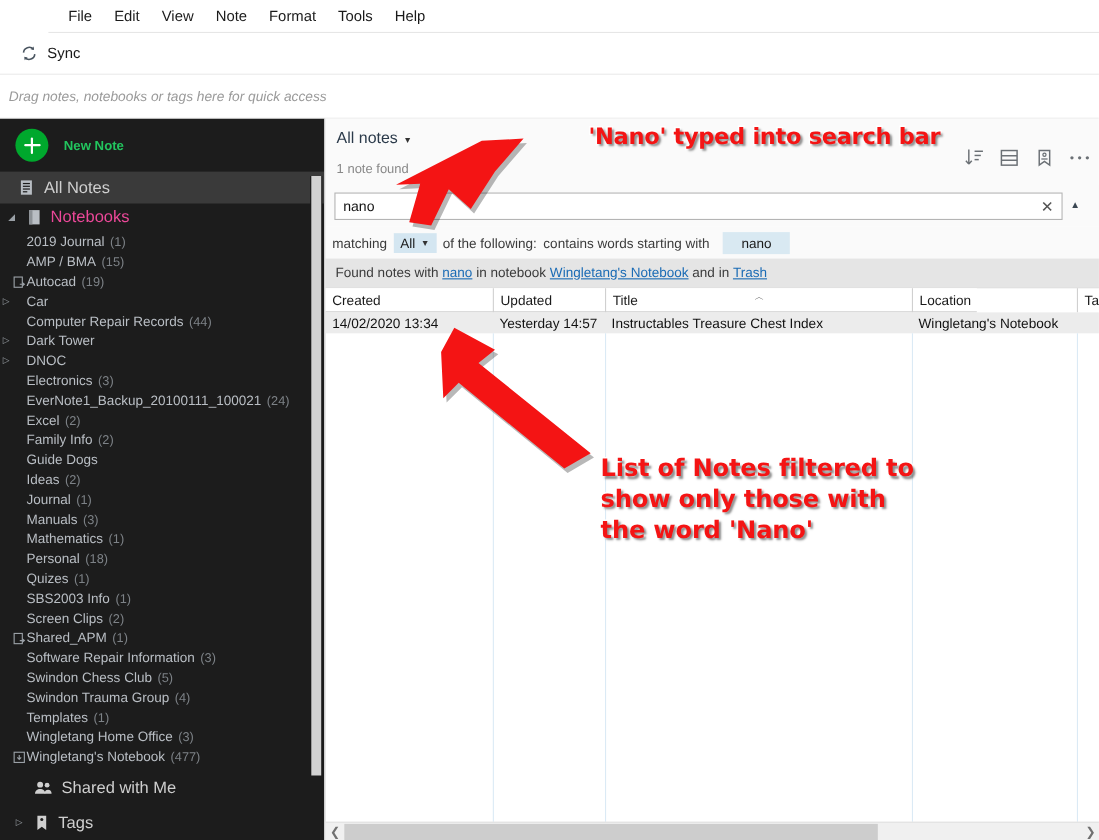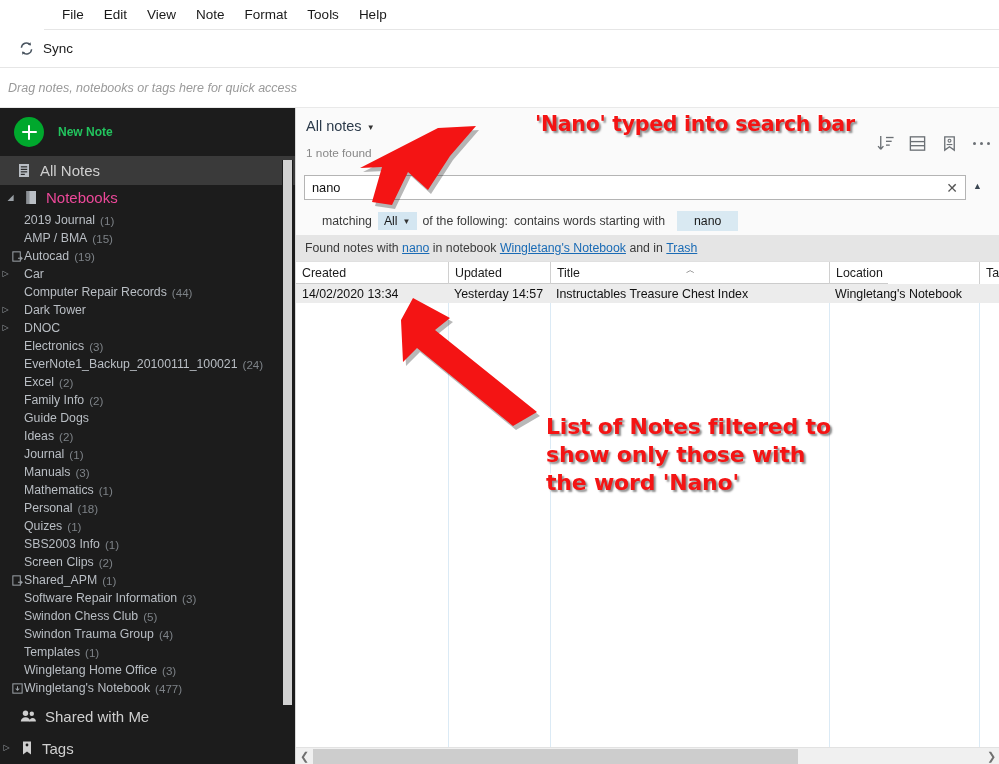--- a/index.html
+++ b/index.html
@@ -100,21 +100,21 @@
     position: absolute; left: 282px; top: 52px; width: 11px; height: 545px;
     background: #1c1c1c;
   }
   .sb-thumb {
     position: absolute; left: 283px; top: 52px; width: 9px; height: 545px;
     background: #d2d2d2; border-radius: 0;
   }
 
   .bottom-row {
     height: 32px; display: flex; align-items: center; gap: 8px;
-    padding-left: 1px; cursor: default;
+    padding-left: 12px; cursor: default;
   }
   .bottom-row .label { font-size: 15px; color: #cfcfcf; }
 
   
   .main {
     position: absolute; top: 108px; left: 295px; width: 704px; height: 656px;
     background: #ffffff; border-left: 1px solid #d8d8d8;
   }
   .notes-header {
     position: relative; height: 60px; background: #fafafa;
@@ -157,21 +157,21 @@
     justify-content: center; color: #555; font-size: 14px; cursor: default;
   }
   .collapse-caret {
     position: absolute; left: 677px; top: 13px;
     font-size: 9px; color: #3a4652; cursor: default;
   }
 
   
   .matchrow {
     position: absolute; left: 0; top: 98px; width: 704px; height: 29px;
-    background: #fafafa; display: flex; align-items: center; padding-left: 26px;
+    background: #fafafa; display: flex; align-items: center; padding-left: 6px;
     font-size: 12.3px; color: #3b3b3b; gap: 6px;
   }
   .allpill {
     background: #d4e6f1; color: #1a1a1a; font-size: 12.3px;
     padding: 2px 6px; display: flex; align-items: center; gap: 5px; cursor: default;
   }
   .allpill .dd-caret { color: #333; }
   .nanopill {
     background: #d9e9f2; color: #1a1a1a; font-size: 12.3px;
     padding: 3px 17px; cursor: default; margin-left: 6px;

